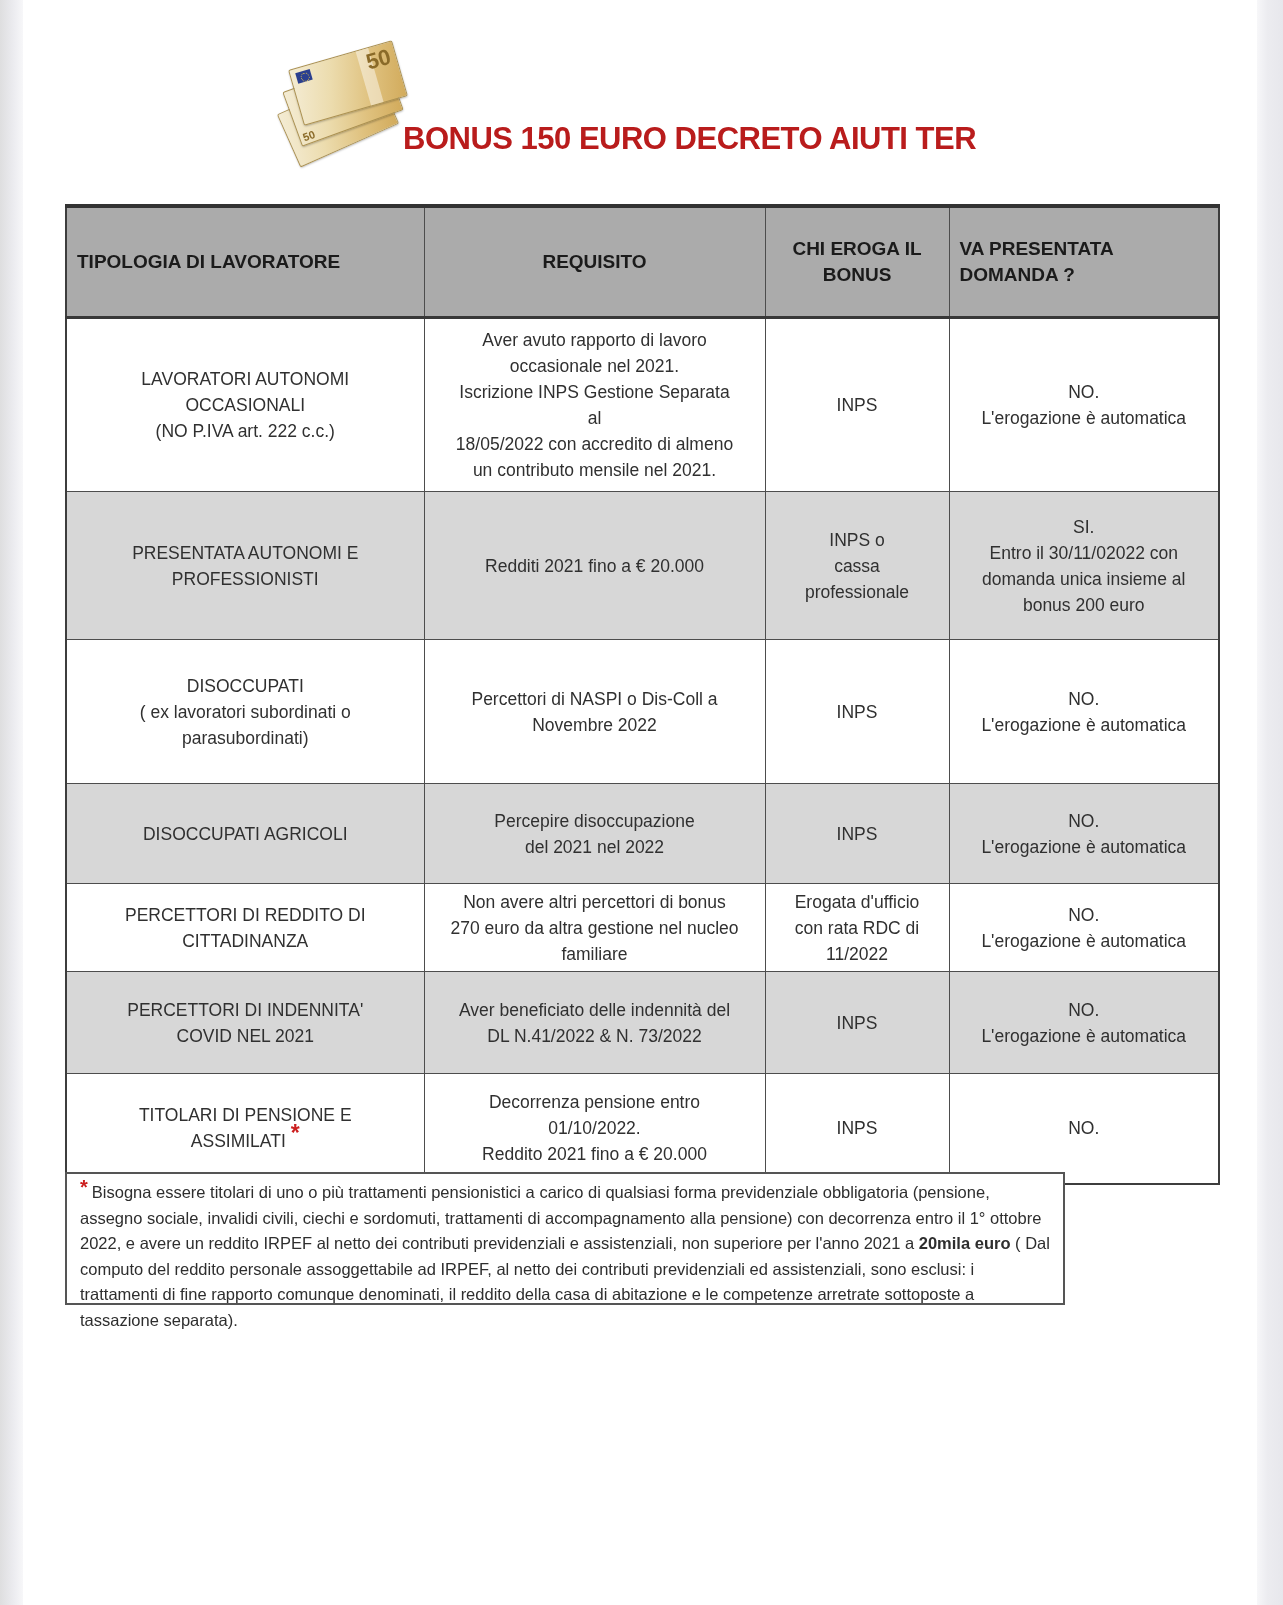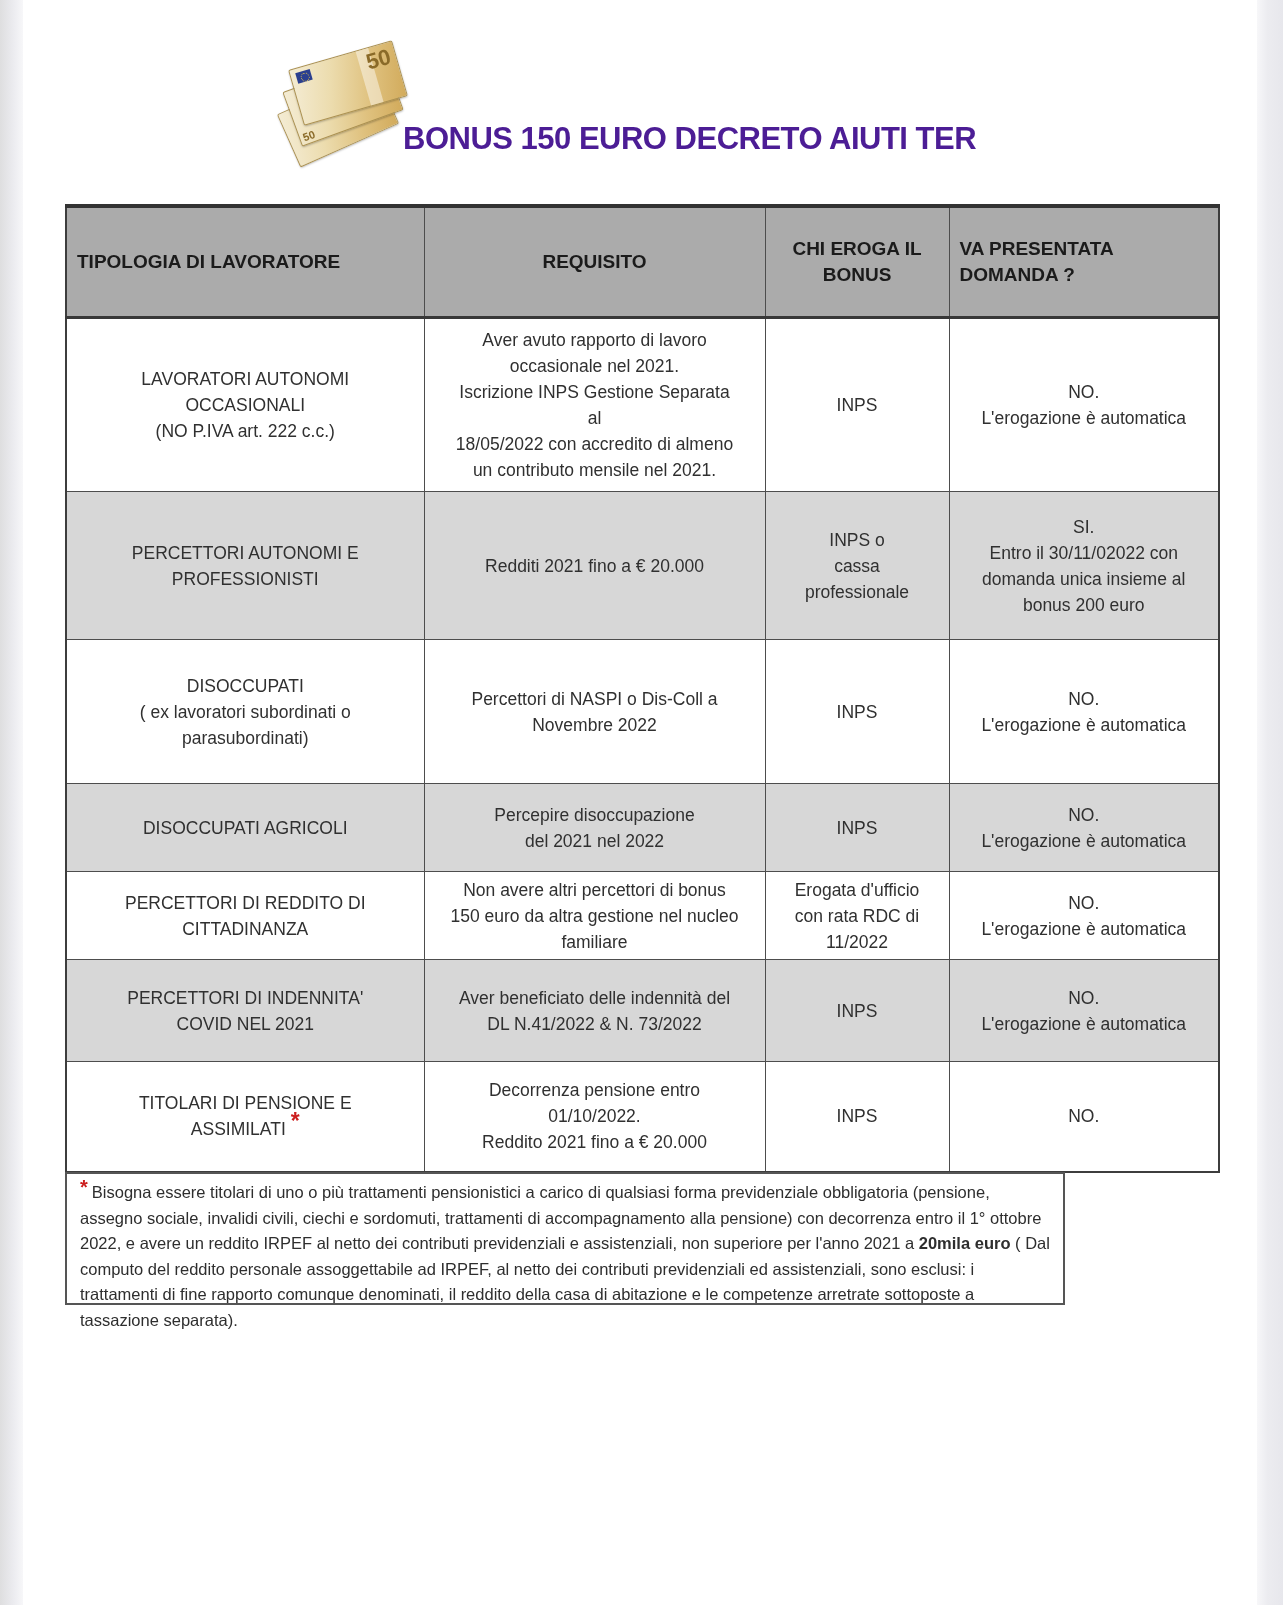--- a/index.html
+++ b/index.html
@@ -20,21 +20,21 @@
   .note-m{left:5px;top:22px;transform:rotate(-20deg);}
   .note-t{left:10px;top:4px;transform:rotate(-16deg);}
   .eu-flag{position:absolute;left:5px;top:4px;width:15px;height:11px;background:#2b3f8f;}
   .eu-flag:after{content:"";position:absolute;left:4px;top:2px;width:7px;height:7px;
     border-radius:50%;border:1px dotted #e8c84a;}
   .note-band{position:absolute;right:24px;top:0;width:13px;height:100%;background:rgba(255,255,255,.45);}
   .denom{position:absolute;right:5px;top:1px;font-size:22px;font-weight:bold;color:#8a6a28;}
   .denom-small{position:absolute;left:3px;bottom:1px;font-size:11px;font-weight:bold;color:#8a6a28;}
 
   .doc-title{position:absolute;left:403px;top:121px;font-size:31px;font-weight:bold;
-    color:#4c1d95;letter-spacing:-0.5px;white-space:nowrap;}
+    color:#b91c1c;letter-spacing:-0.5px;white-space:nowrap;}
 
   table.bonus{position:absolute;left:65px;top:204px;width:1153px;border-collapse:collapse;
     table-layout:fixed;border:2px solid #3d3d3d;border-top:4px solid #333333;}
   table.bonus th,table.bonus td{border:1.5px solid #4d4d4d;vertical-align:middle;
     white-space:pre-line;overflow:hidden;}
   table.bonus th{background:#ababab;color:#1b1b1b;font-size:19px;font-weight:bold;
     height:100px;line-height:26px;padding:4px 10px;border-bottom:3px solid #383838;}
   table.bonus td{font-size:17.5px;line-height:26px;text-align:center;padding:4px 26px;color:#303030;}
   th.al{text-align:left;padding-left:13px;}
   th.ac{text-align:center;}
@@ -98,54 +98,54 @@
         <td>Aver avuto rapporto di lavoro
 occasionale nel 2021.
 Iscrizione INPS Gestione Separata al
 18/05/2022 con accredito di almeno
 un contributo mensile nel 2021.</td>
         <td>INPS</td>
         <td>NO.
 L'erogazione è automatica</td>
       </tr>
       <tr class="striped" style="height:148px">
-        <td class="c1">PERCETTORI AUTONOMI E
+        <td class="c1">PRESENTATA AUTONOMI E
 PROFESSIONISTI</td>
         <td>Redditi 2021 fino a € 20.000</td>
         <td>INPS o
 cassa
 professionale</td>
         <td>SI.
 Entro il 30/11/02022 con
 domanda unica insieme al
 bonus 200 euro</td>
       </tr>
       <tr style="height:144px">
         <td class="c1">DISOCCUPATI
 ( ex lavoratori subordinati o
 parasubordinati)</td>
         <td>Percettori di NASPI o Dis-Coll a
 Novembre 2022</td>
         <td>INPS</td>
         <td>NO.
 L'erogazione è automatica</td>
       </tr>
-      <tr class="striped" style="height:88px">
+      <tr class="striped" style="height:100px">
         <td class="c1">DISOCCUPATI AGRICOLI</td>
         <td>Percepire disoccupazione
 del 2021 nel 2022</td>
         <td>INPS</td>
         <td>NO.
 L'erogazione è automatica</td>
       </tr>
       <tr style="height:88px">
         <td class="c1">PERCETTORI DI REDDITO DI
 CITTADINANZA</td>
         <td>Non avere altri percettori di bonus
-150 euro da altra gestione nel nucleo
+270 euro da altra gestione nel nucleo
 familiare</td>
         <td>Erogata d'ufficio
 con rata RDC di
 11/2022</td>
         <td>NO.
 L'erogazione è automatica</td>
       </tr>
       <tr class="striped" style="height:102px">
         <td class="c1">PERCETTORI DI INDENNITA'
 COVID NEL 2021</td>

